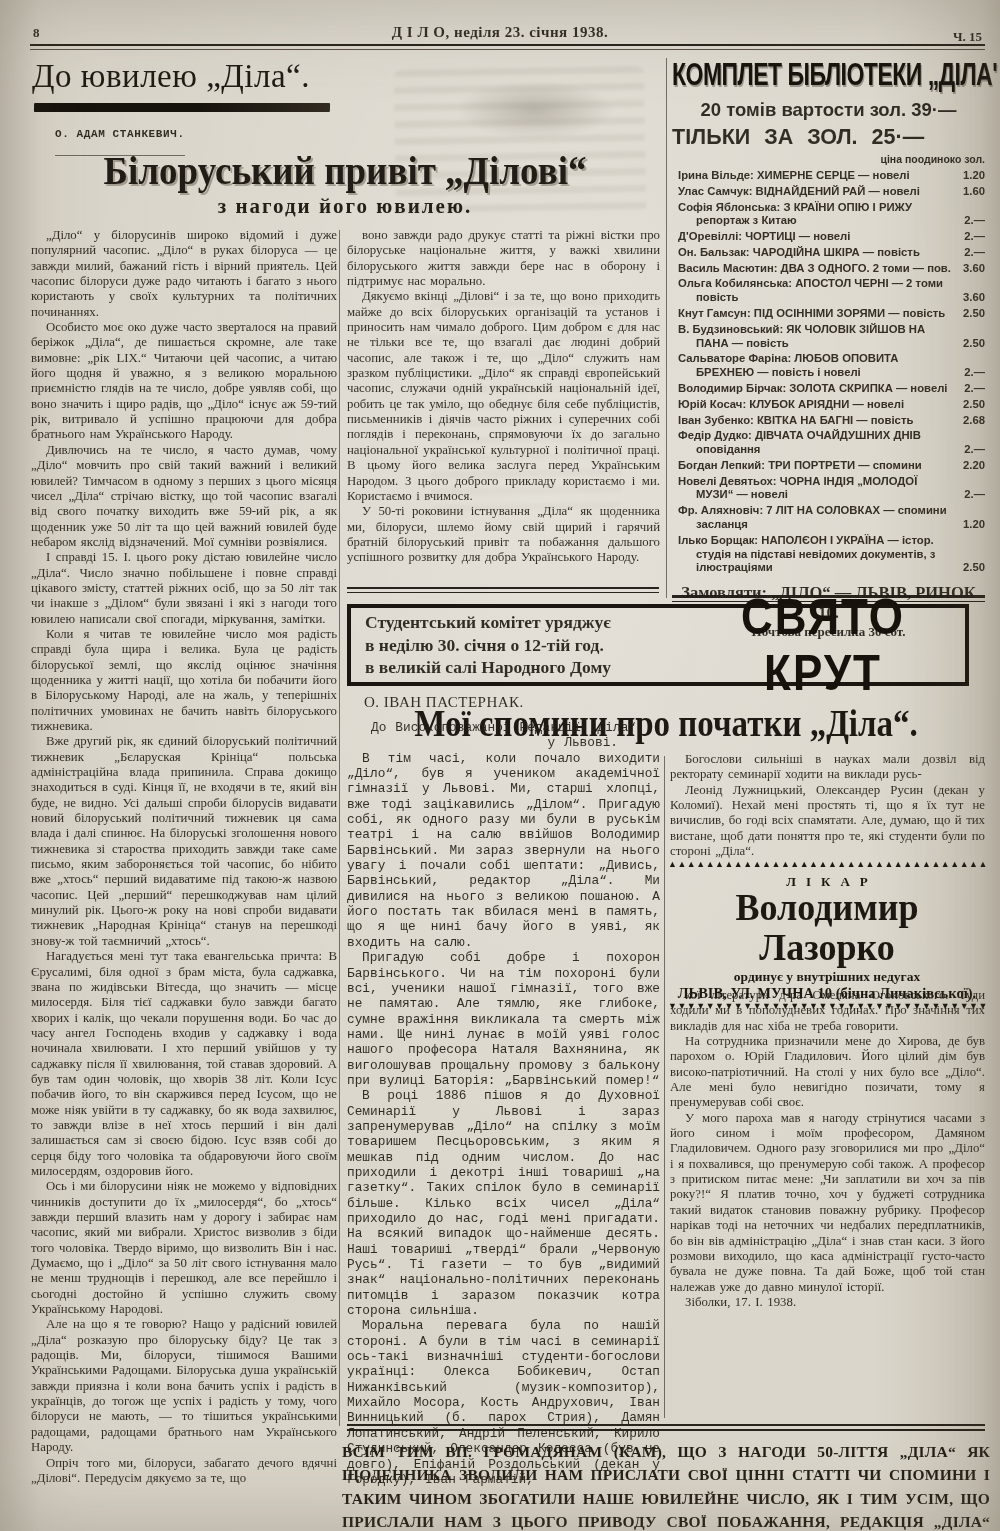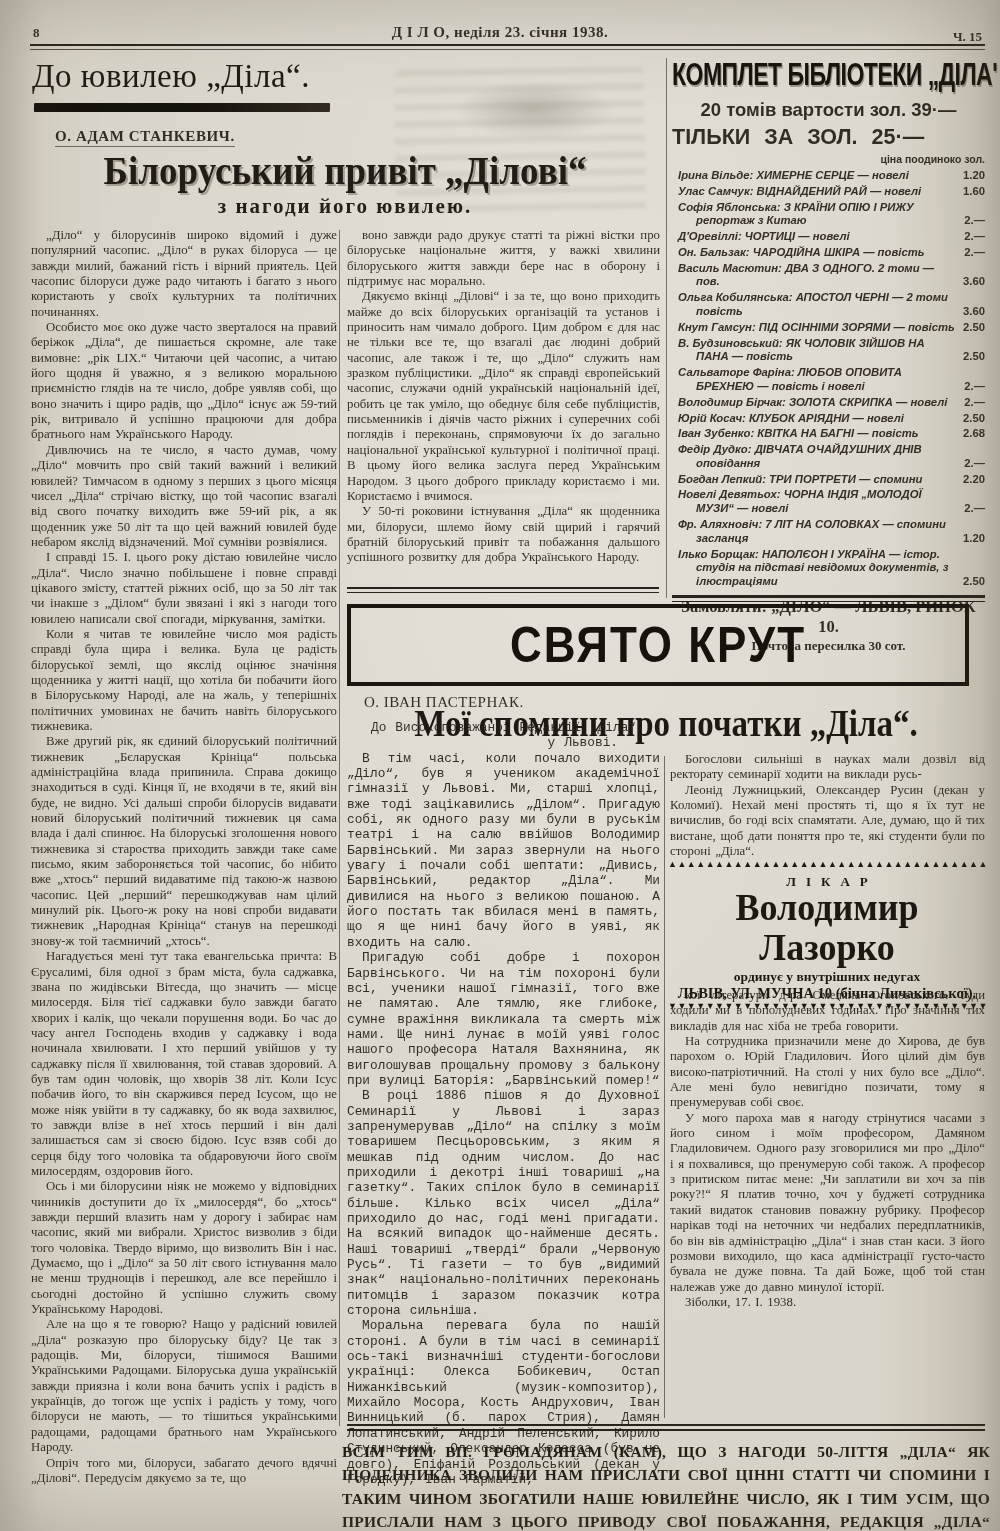--- a/index.html
+++ b/index.html
@@ -26,22 +26,22 @@
     font-size:15px;font-weight:700;letter-spacing:.5px;}
   .hdr-issue{position:absolute;right:18px;top:29px;font-size:13px;font-weight:700;}
   .hdr-rule{position:absolute;left:30px;width:955px;top:44px;height:3px;
     border-top:2px solid #28231c;border-bottom:1px solid rgba(40,35,28,.75);}
 
   
   .kicker{position:absolute;left:32px;top:58px;width:330px;font-size:33px;letter-spacing:.5px;
     color:#201b14;}
   .kicker-bar{position:absolute;left:34px;top:103px;width:296px;height:9px;border-radius:1px;
     background:linear-gradient(90deg,#16120c 55%, #312b21);transform:skewX(-1deg);}
-  .byline1{position:absolute;left:55px;top:128px;font-size:15px;font-weight:700;
-    letter-spacing:.6px;border-bottom:1px solid rgba(40,35,28,.6);padding-bottom:1px;}
+  .byline1{position:absolute;left:55px;top:128px;font-size:11px;font-weight:700;
+    letter-spacing:.6px;border-bottom:1px solid rgba(40,35,28,.6);padding-bottom:15px;font-family:Liberation Mono, monospace;}
   .title1{position:absolute;left:30px;top:147px;width:630px;text-align:center;
     font-size:37px;font-weight:700;color:#211c15;transform:scaleY(1.08);transform-origin:top center;
     text-shadow:2px 2px 0 rgba(95,87,72,.45);}
   .subtitle1{position:absolute;left:30px;top:194px;width:630px;text-align:center;
     font-size:21px;font-weight:700;letter-spacing:2px;color:#241f17;}
 
   
   .textcol{position:absolute;font-size:12.8px;line-height:1.2;word-spacing:1.3px;}
   .para{margin:0;text-indent:15px;text-align:justify;}
   .col1{left:31px;top:228px;width:306px;}
@@ -60,21 +60,21 @@
   .lib{position:absolute;left:672px;top:56px;width:313px;}
   .lib-title{font-family:"Liberation Sans",sans-serif;font-weight:700;font-size:23px;
     letter-spacing:-.5px;white-space:nowrap;transform:scaleY(1.4);transform-origin:top left;
     color:#18130d;text-shadow:1px 1px 0 rgba(60,54,44,.4);}
   .lib-sub1{margin-top:16px;font-family:"Liberation Sans",sans-serif;font-weight:700;font-size:18.5px;text-align:center;}
   .lib-sub2{margin-top:4px;font-family:"Liberation Sans",sans-serif;font-weight:700;font-size:21.5px;word-spacing:8px;}
   .lib-note{margin-top:3px;text-align:right;font-family:"Liberation Sans",sans-serif;font-weight:700;font-size:10.5px;}
   .lib-books{margin-top:4px;}
   .book-row{display:flex;align-items:flex-end;margin:0 0 2px;
     font-family:"Liberation Sans",sans-serif;font-size:11.3px;line-height:1.22;font-weight:700;color:#362f26;}
-  .f-label{flex:1;padding-left:24px;text-indent:-18px;font-style:italic;}
+  .f-label{flex:1;padding-left:24px;text-indent:-18px;}
   .f-price{margin-left:8px;white-space:nowrap;}
   .lib-order1{margin-top:8px;text-align:center;font-size:16.5px;font-weight:700;}
   .lib-order2{margin-top:1px;text-align:center;font-size:13px;font-weight:700;}
 
   
   .ev{position:absolute;left:347px;top:604px;width:614px;height:74px;
     border:4px solid #1b1610;display:flex;align-items:center;}
   .ev-text{width:308px;padding:4px 8px 4px 14px;font-weight:700;font-size:17.5px;line-height:1.28;}
   .ev-line{margin:0;text-indent:0;text-align:left;}
   .ev-title{flex:1;text-align:center;font-family:"Liberation Sans",sans-serif;font-weight:700;
@@ -225,20 +225,25 @@
         <div class="book-row">
           <span class="f-label">Ілько Борщак: НАПОЛЄОН І УКРАЇНА — істор. студія на підставі невідомих документів, з ілюстраціями</span>
           <span class="f-price">2.50</span>
         </div>
       </div>
     <div class="lib-order1">Замовляти: „ДІЛО“ — ЛЬВІВ, РИНОК 10.</div>
     <div class="lib-order2">Почтова пересилка 30 сот.</div>
   </div>
 
   <div class="ev">
+    <div class="ev-text">
+        <p class="ev-line">Студентський комітет уряджує</p>
+        <p class="ev-line">в неділю 30. січня о 12-тій год.</p>
+        <p class="ev-line">в великій салі Народного Дому</p>
+      </div>
     <div class="ev-title">СВЯТО КРУТ</div>
   </div>
 
   <div class="byline2">О. ІВАН ПАСТЕРНАК.</div>
   <div class="title2">Мої спомини про початки „Діла“.</div>
 
   <div class="textcol a2colA">
     <p class="addr1">До Високоповажаної Редакції „Діла“</p>
     <p class="addr2">у Львові.</p>
     <div>

